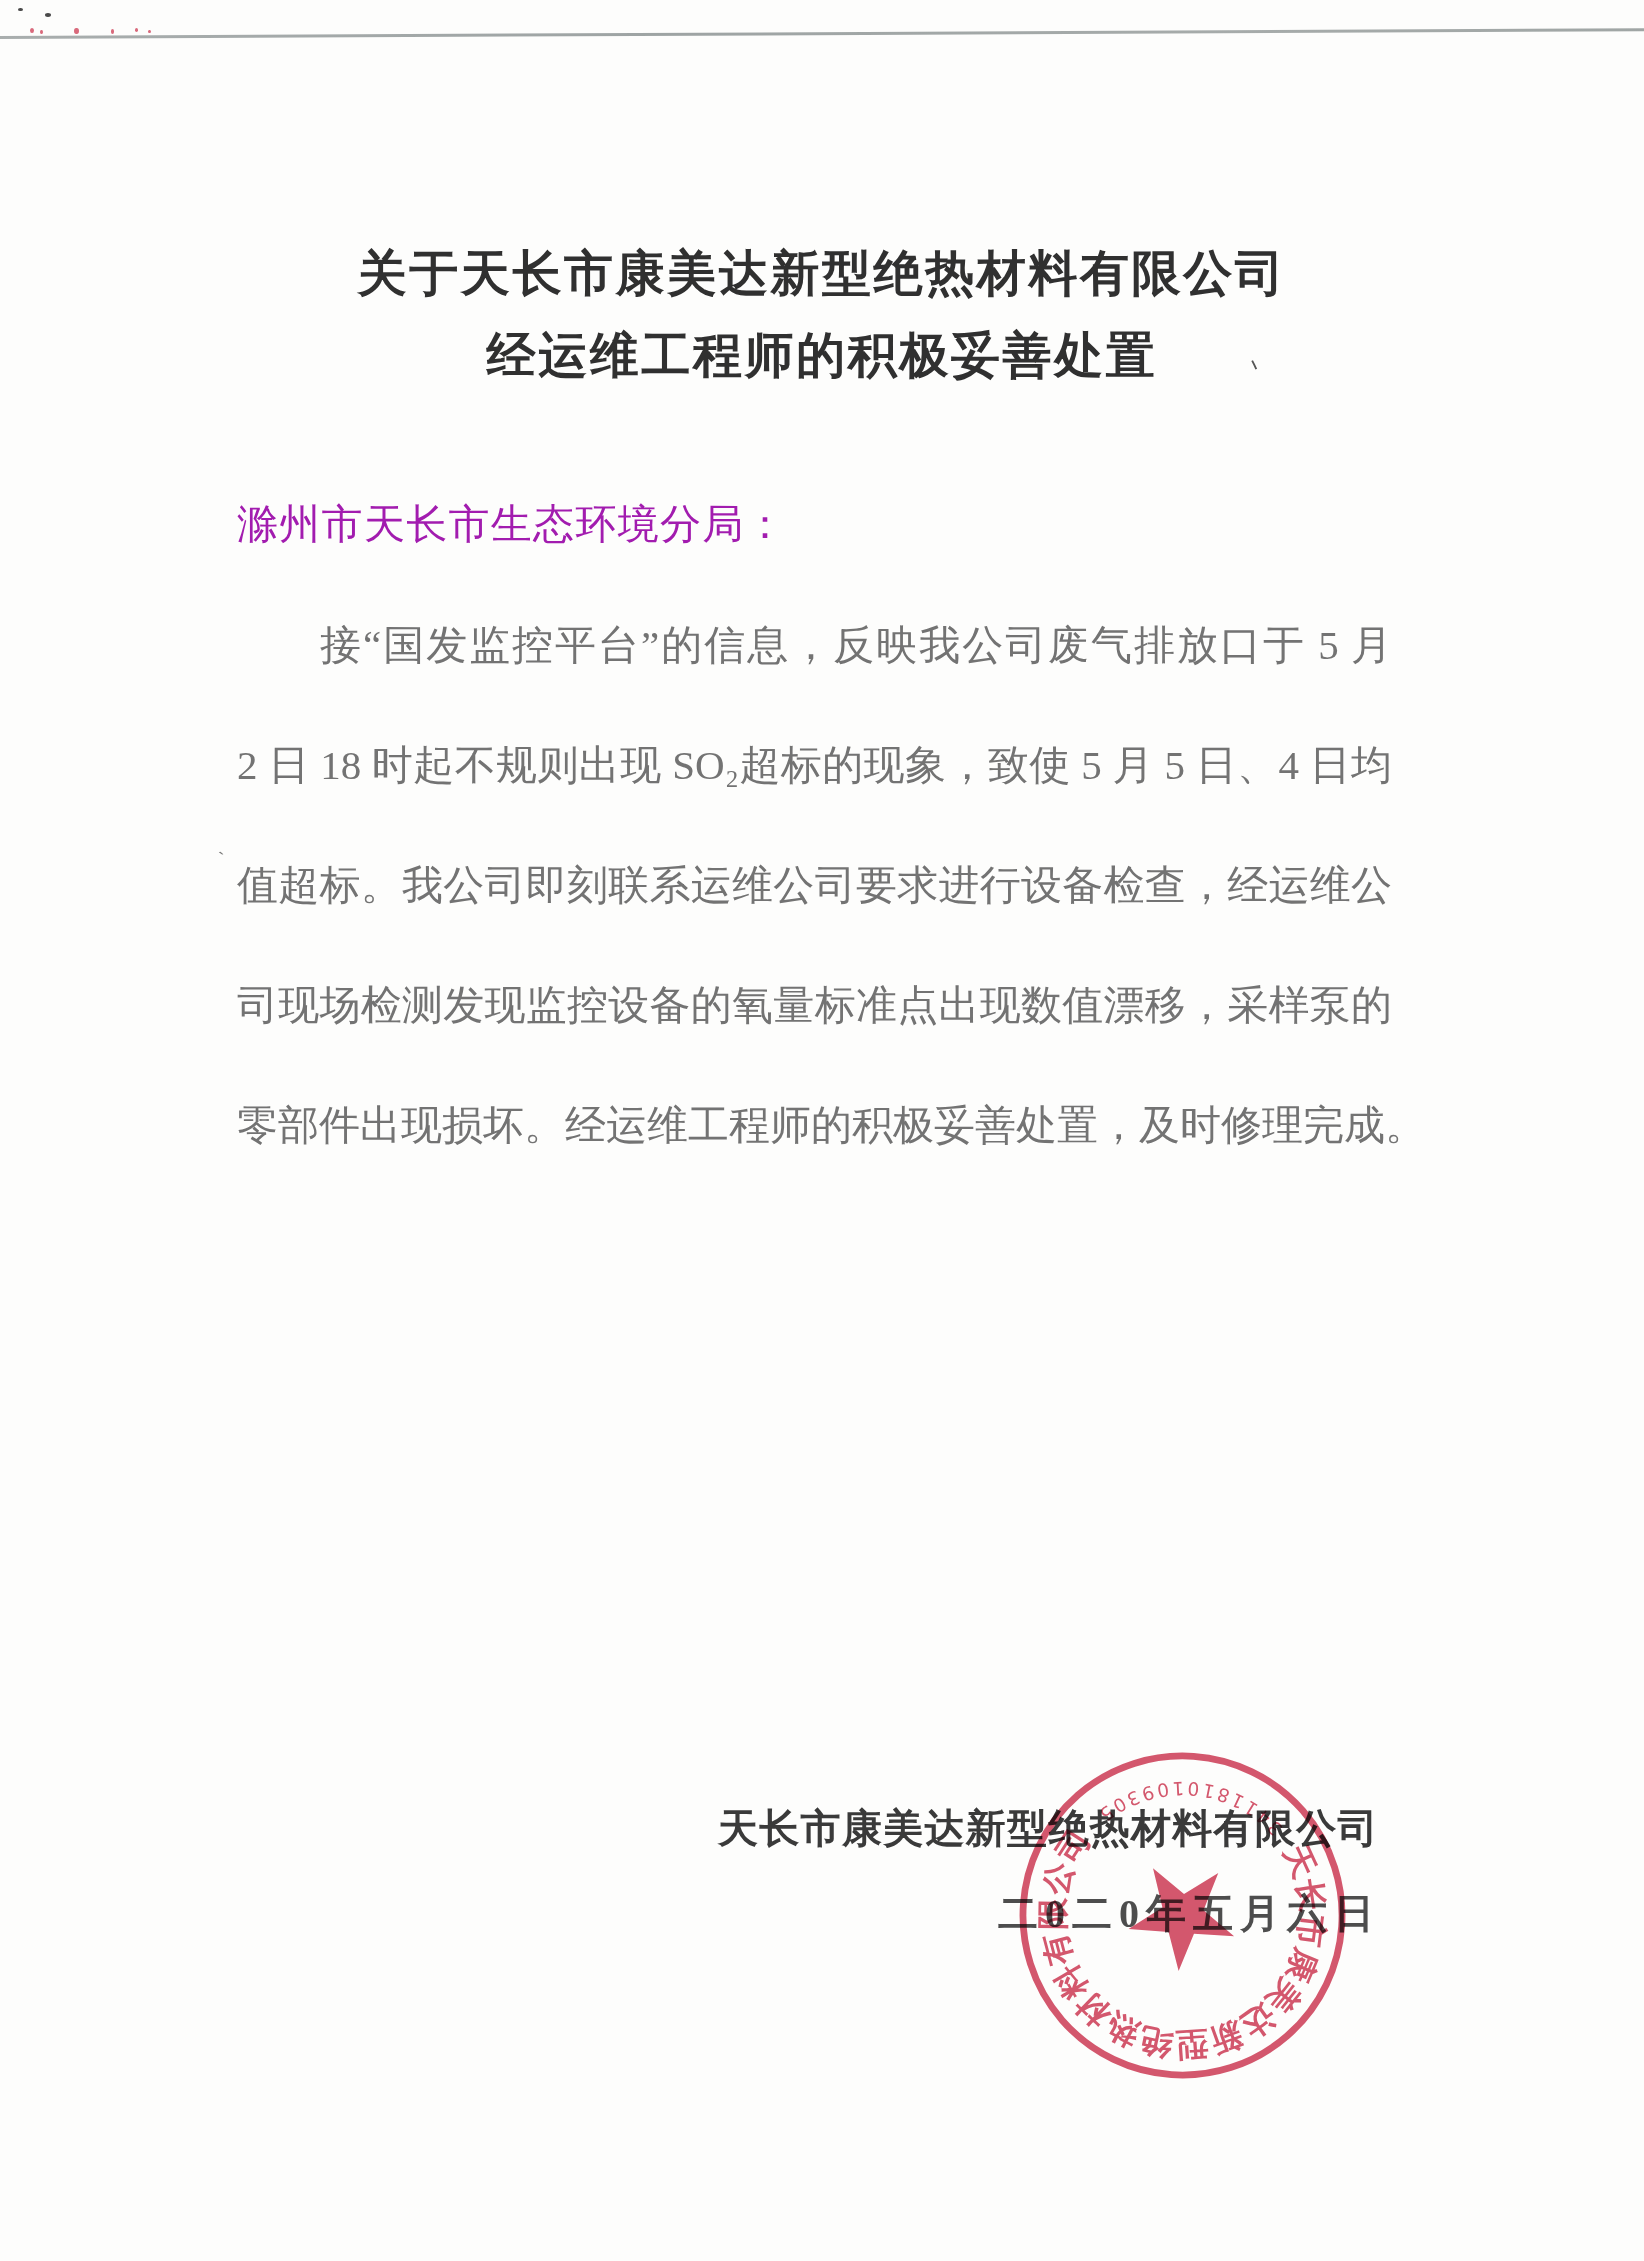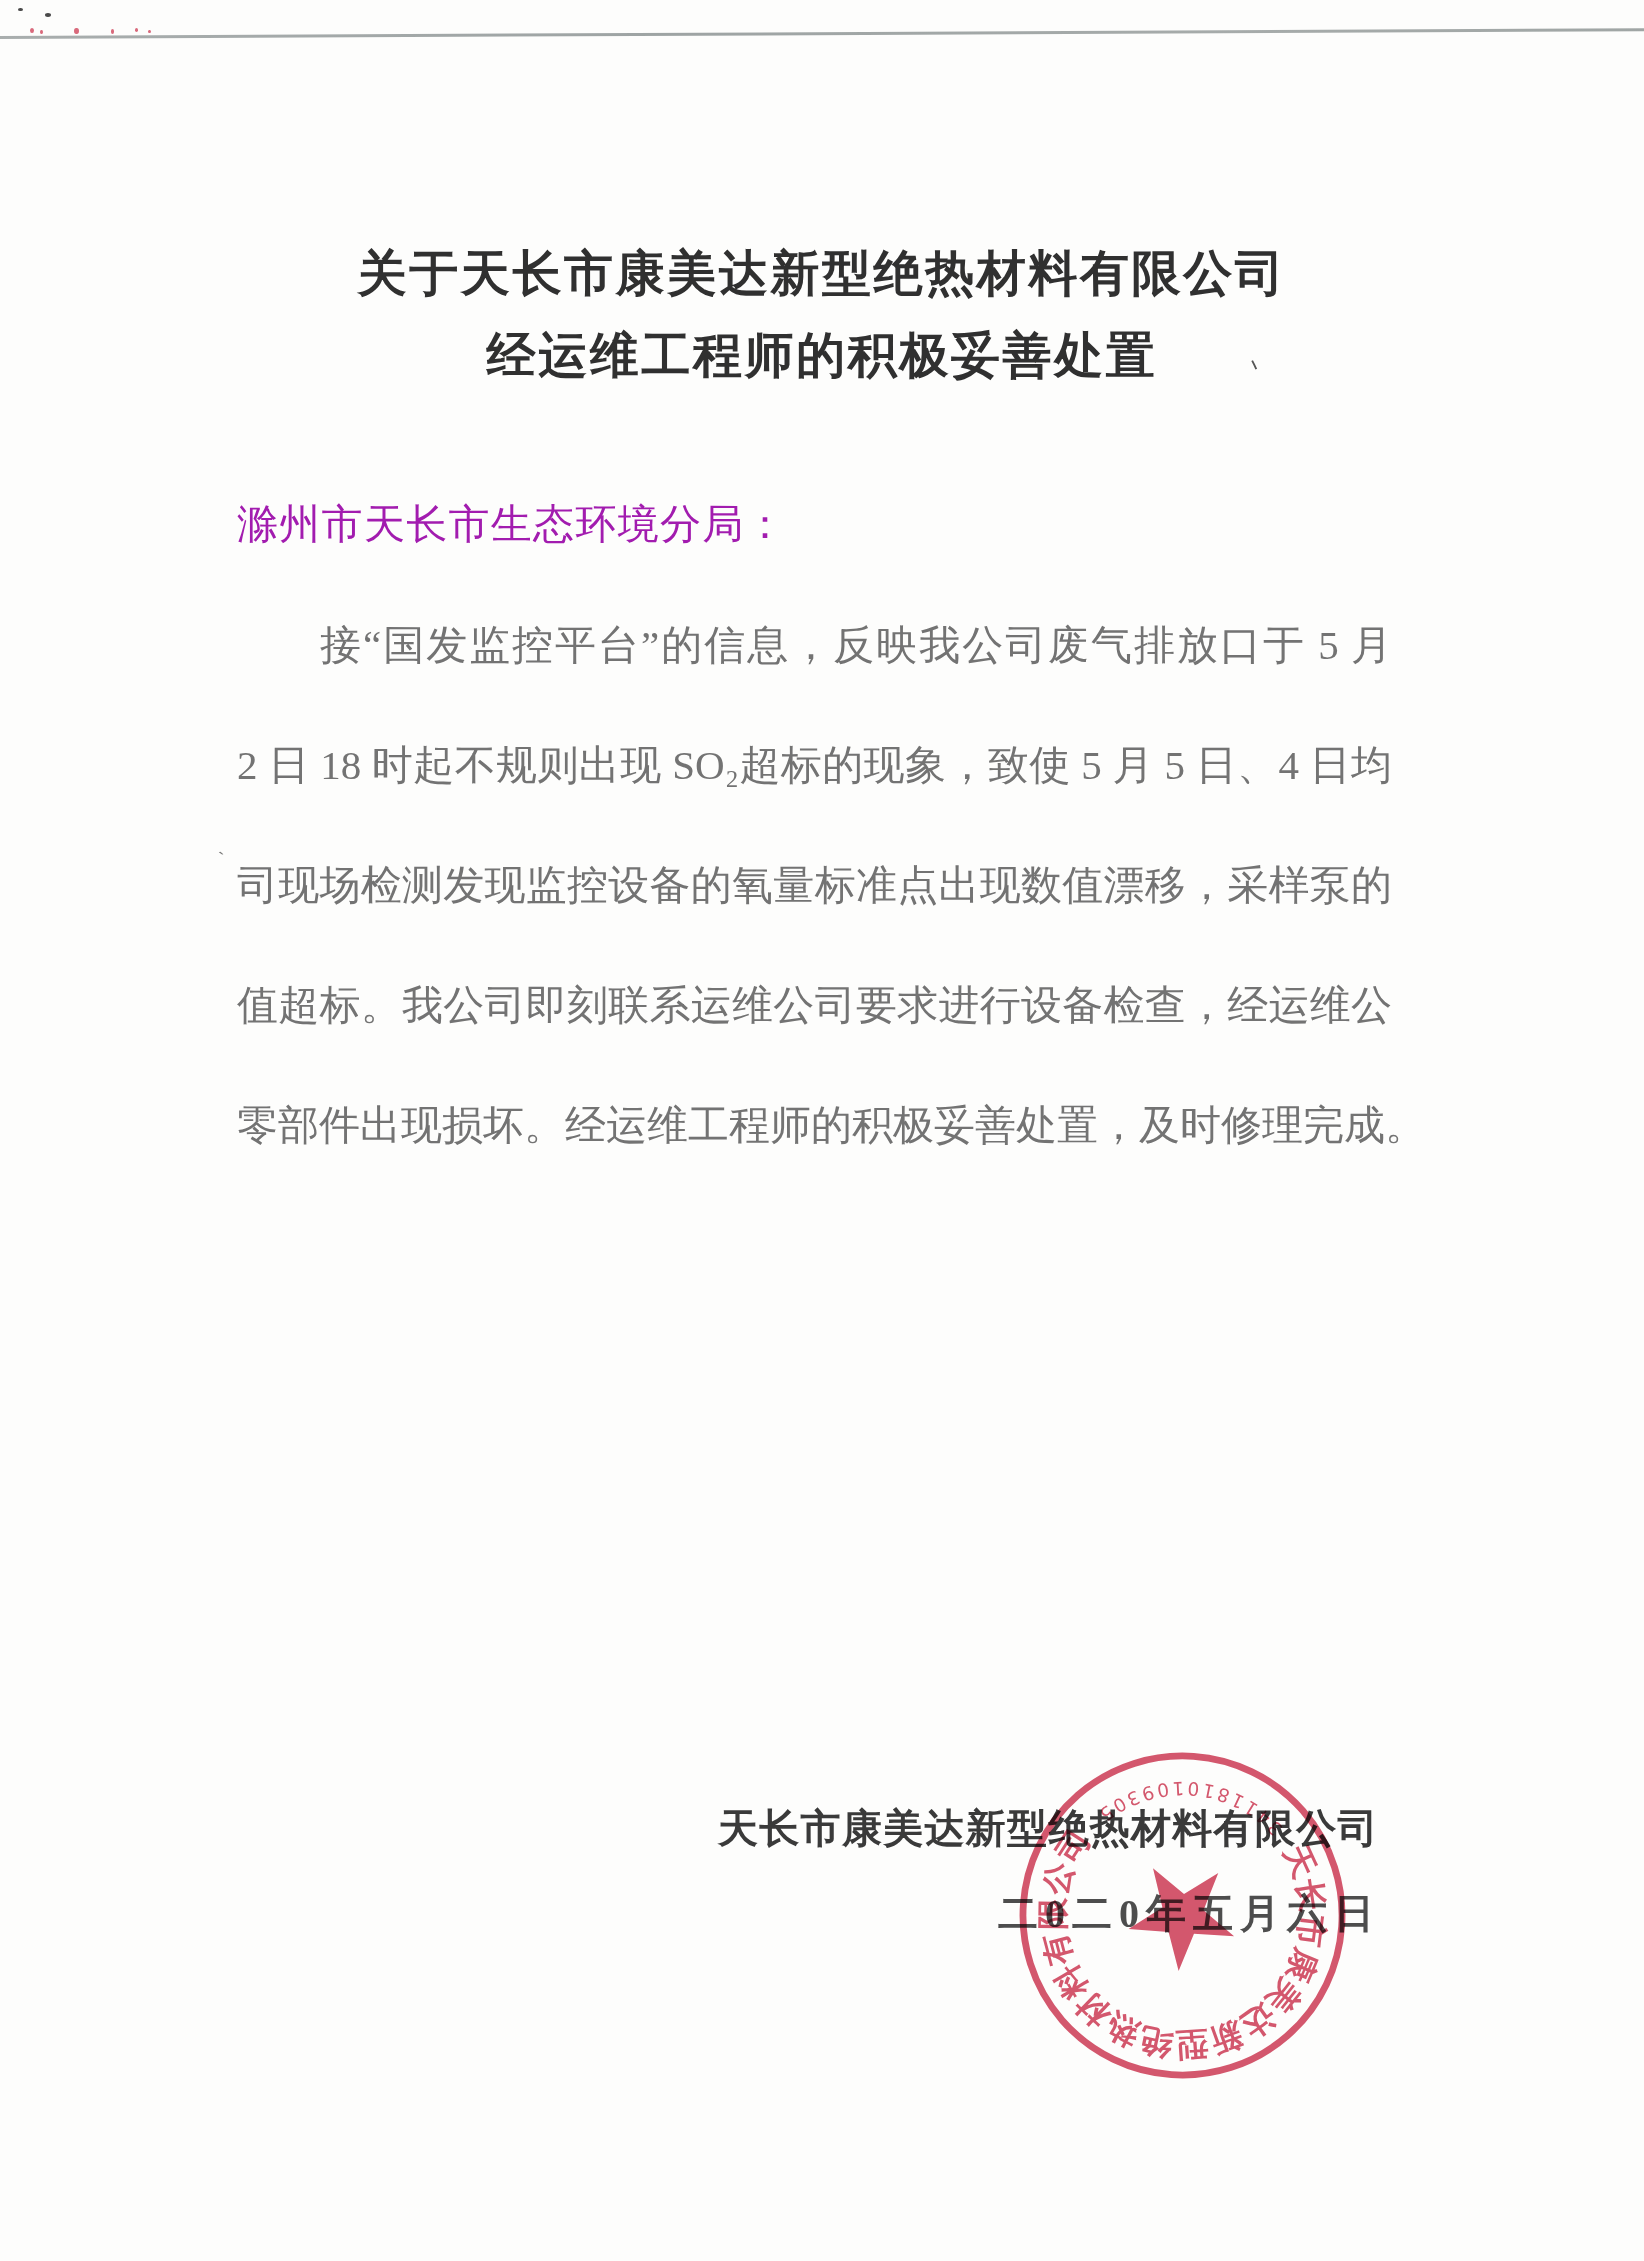--- a/index.html
+++ b/index.html
@@ -144,22 +144,22 @@
   <div class="mark-glyph" style="left:219px; top:849px; font-size:17px; opacity:.8; transform:rotate(-12deg);">ˋ</div>
 
   <div id="title1" class="title-line">关于天长市康美达新型绝热材料有限公司</div>
   <div id="title2" class="title-line">经运维工程师的积极妥善处置</div>
 
   <div class="salutation">滁州市天长市生态环境分局：</div>
 
   <div class="body-block">
     <div class="body-line first">接“国发监控平台”的信息，反映我公司废气排放口于 5 月</div>
     <div class="body-line">2 日 18 时起不规则出现 SO₂超标的现象，致使 5 月 5 日、4 日均</div>
+    <div class="body-line">值超标。我公司即刻联系运维公司要求进行设备检查，经运维公</div>
     <div class="body-line">司现场检测发现监控设备的氧量标准点出现数值漂移，采样泵的</div>
-    <div class="body-line">值超标。我公司即刻联系运维公司要求进行设备检查，经运维公</div>
     <div class="body-line">零部件出现损坏。经运维工程师的积极妥善处置，及时修理完成。</div>
   </div>
 
   <div class="signature-company">天长市康美达新型绝热材料有限公司</div>
   <div class="signature-date">二0二0年五月六日</div>
 
   <div class="stamp">
     <svg viewBox="0 0 600 600" xmlns="http://www.w3.org/2000/svg">
       <g transform="rotate(184 300 300)">
         <circle cx="300" cy="300" r="258" fill="none" stroke-width="11" stroke="#cf3f58"></circle>

